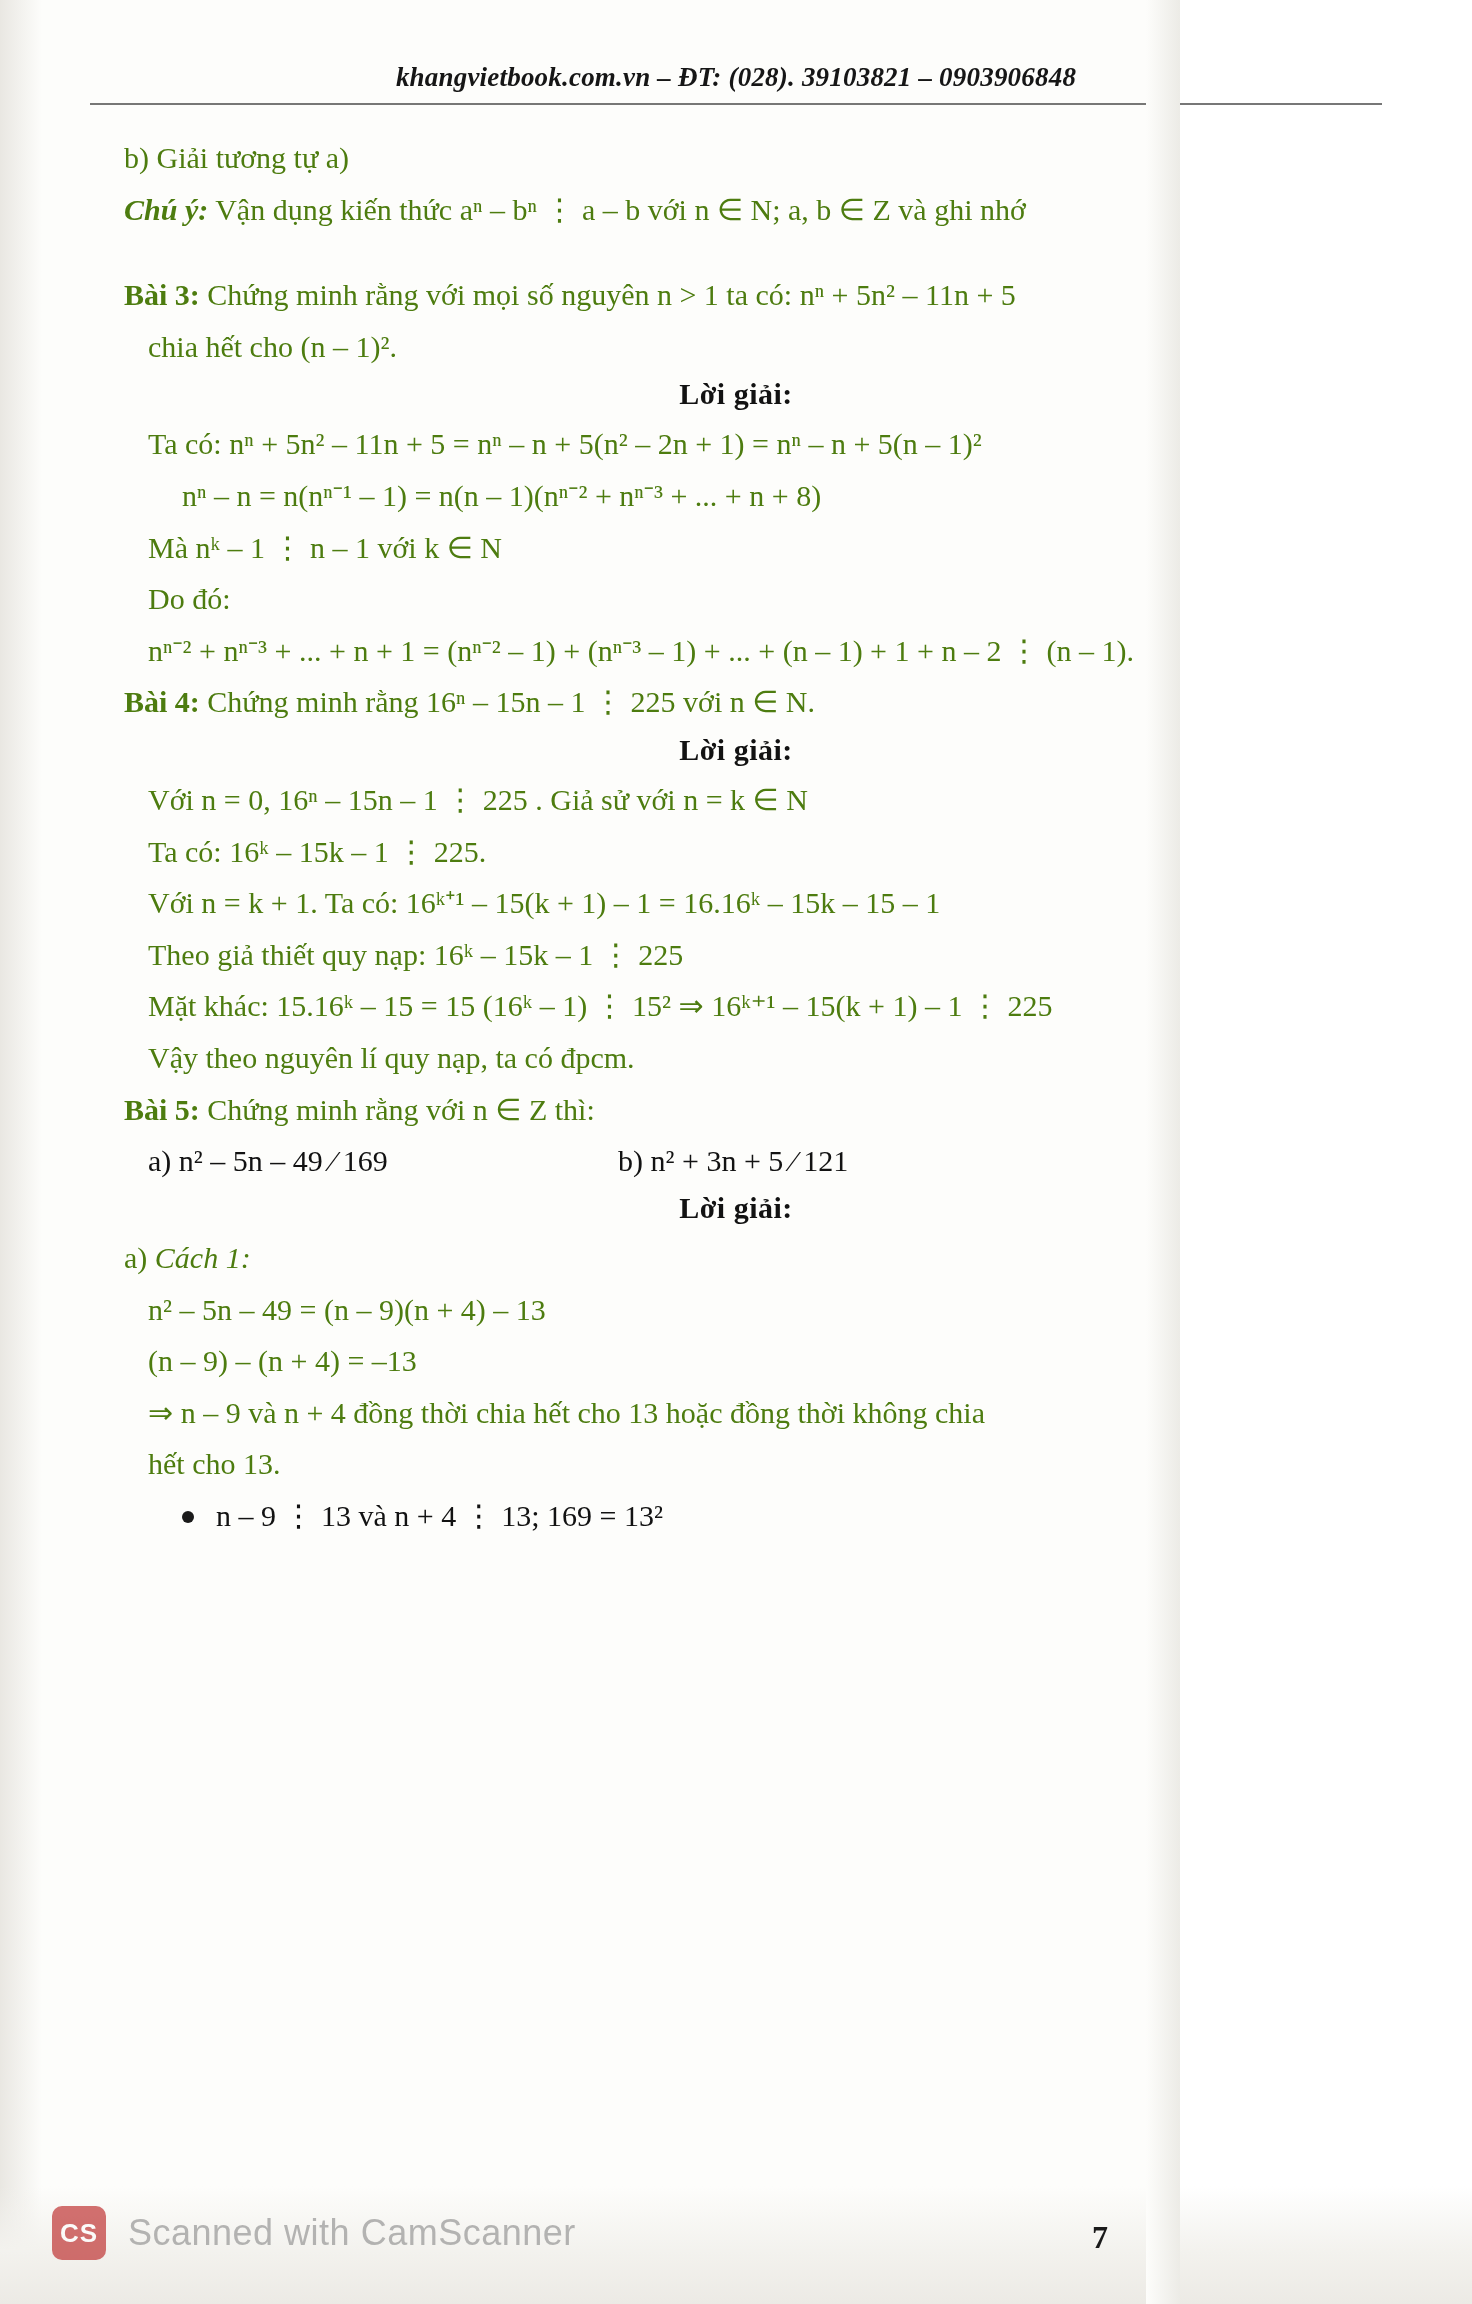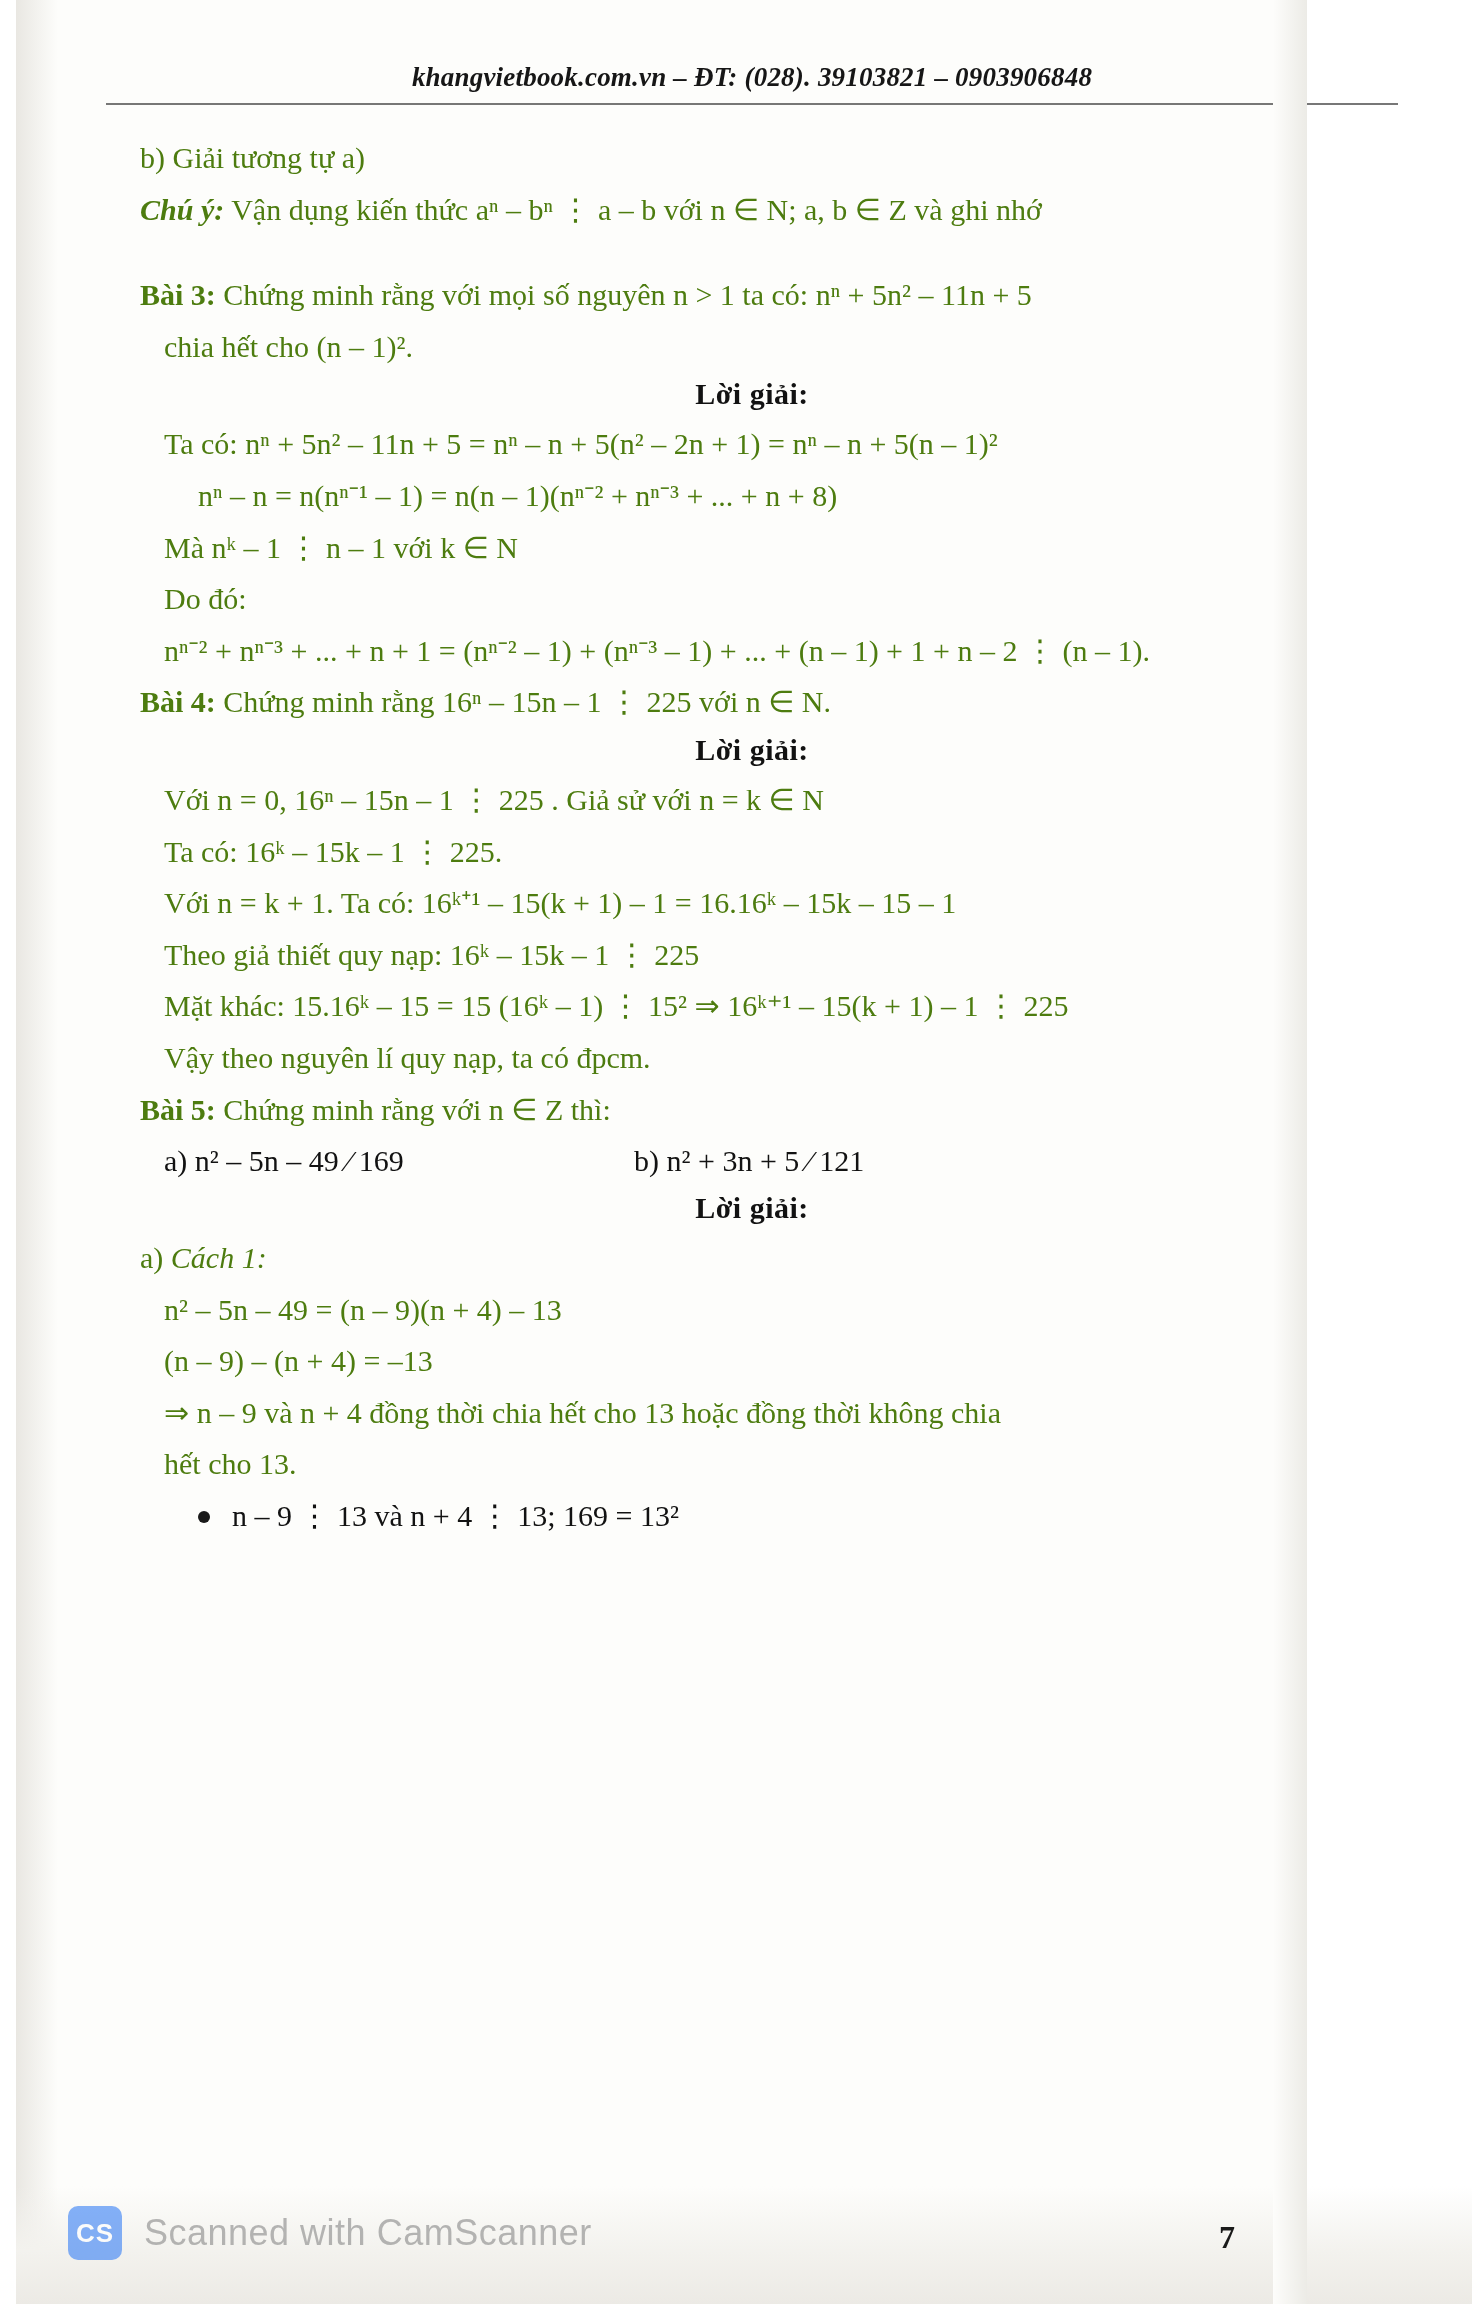--- a/index.html
+++ b/index.html
@@ -11,22 +11,22 @@
     width: 1472px;
     height: 2304px;
     font-family: "Liberation Serif", serif;
     color: #121212;
     position: relative;
     overflow: hidden;
   }
 
   .page {
     position: absolute;
-    left: 16px; top: 0;
-    width: 1291px;
+    left: 0; top: 0;
+    width: 1180px;
     height: 2304px;
     background: #fdfdfb;
   }
 
   
   .page::before {
     content: "";
     position: absolute;
     left: 0; top: 0; bottom: 0;
     width: 42px;
@@ -132,21 +132,21 @@
     bottom: 44px;
     display: flex;
     align-items: center;
     gap: 22px;
     opacity: .62;
   }
   .cs-badge {
     width: 54px;
     height: 54px;
     border-radius: 10px;
-    background: #3b82f6;
+    background: #b91c1c;
     color: #ffffff;
     font-family: "Liberation Sans", sans-serif;
     font-weight: bold;
     font-size: 26px;
     display: flex;
     align-items: center;
     justify-content: center;
     letter-spacing: 1px;
   }
   .cs-text {

